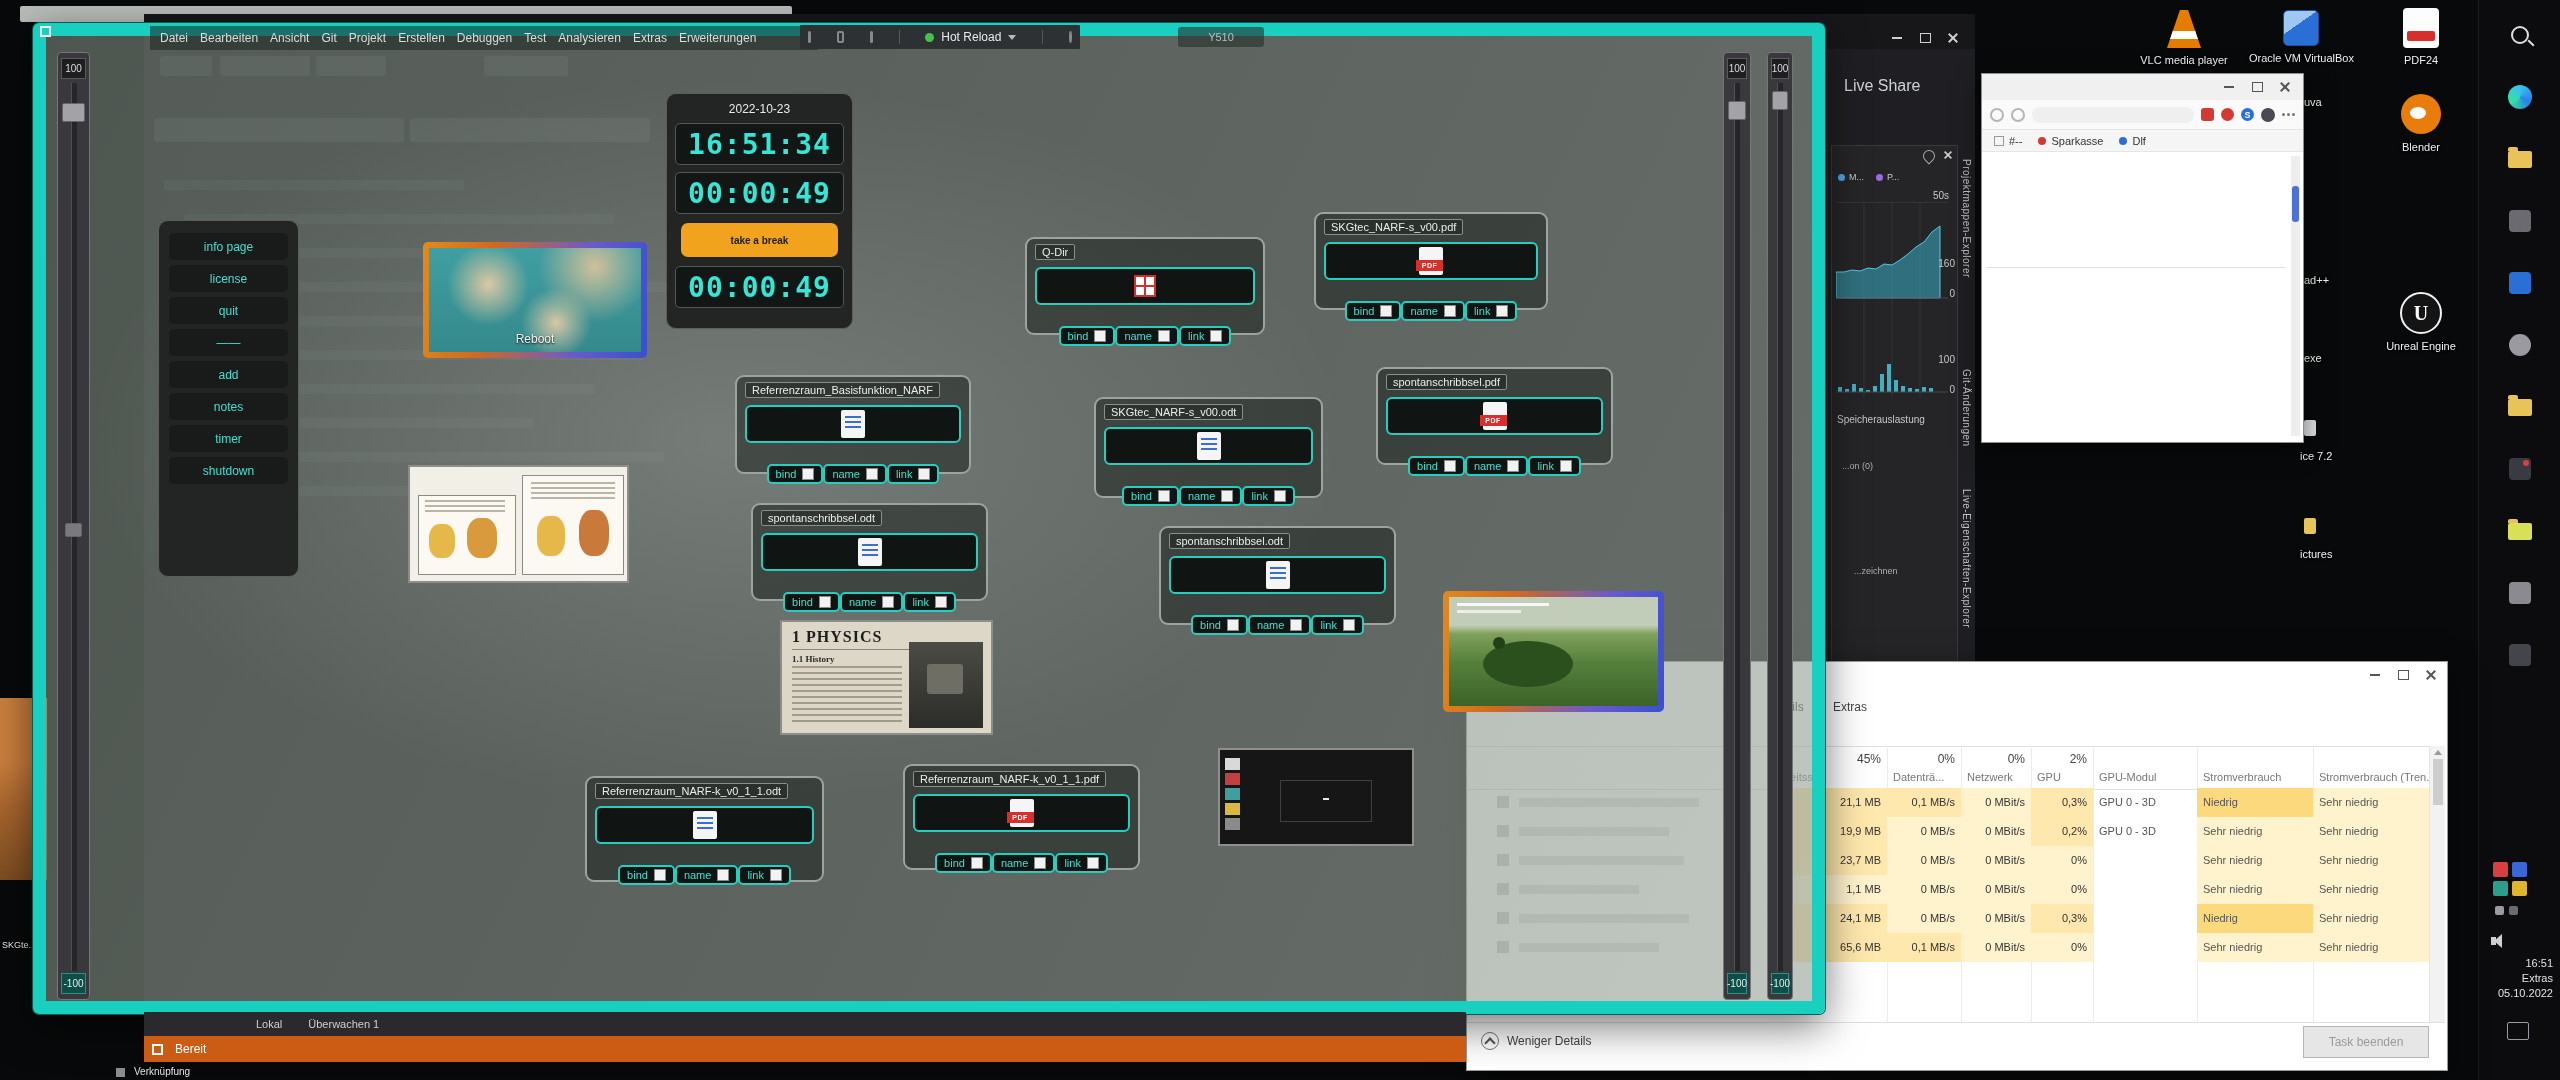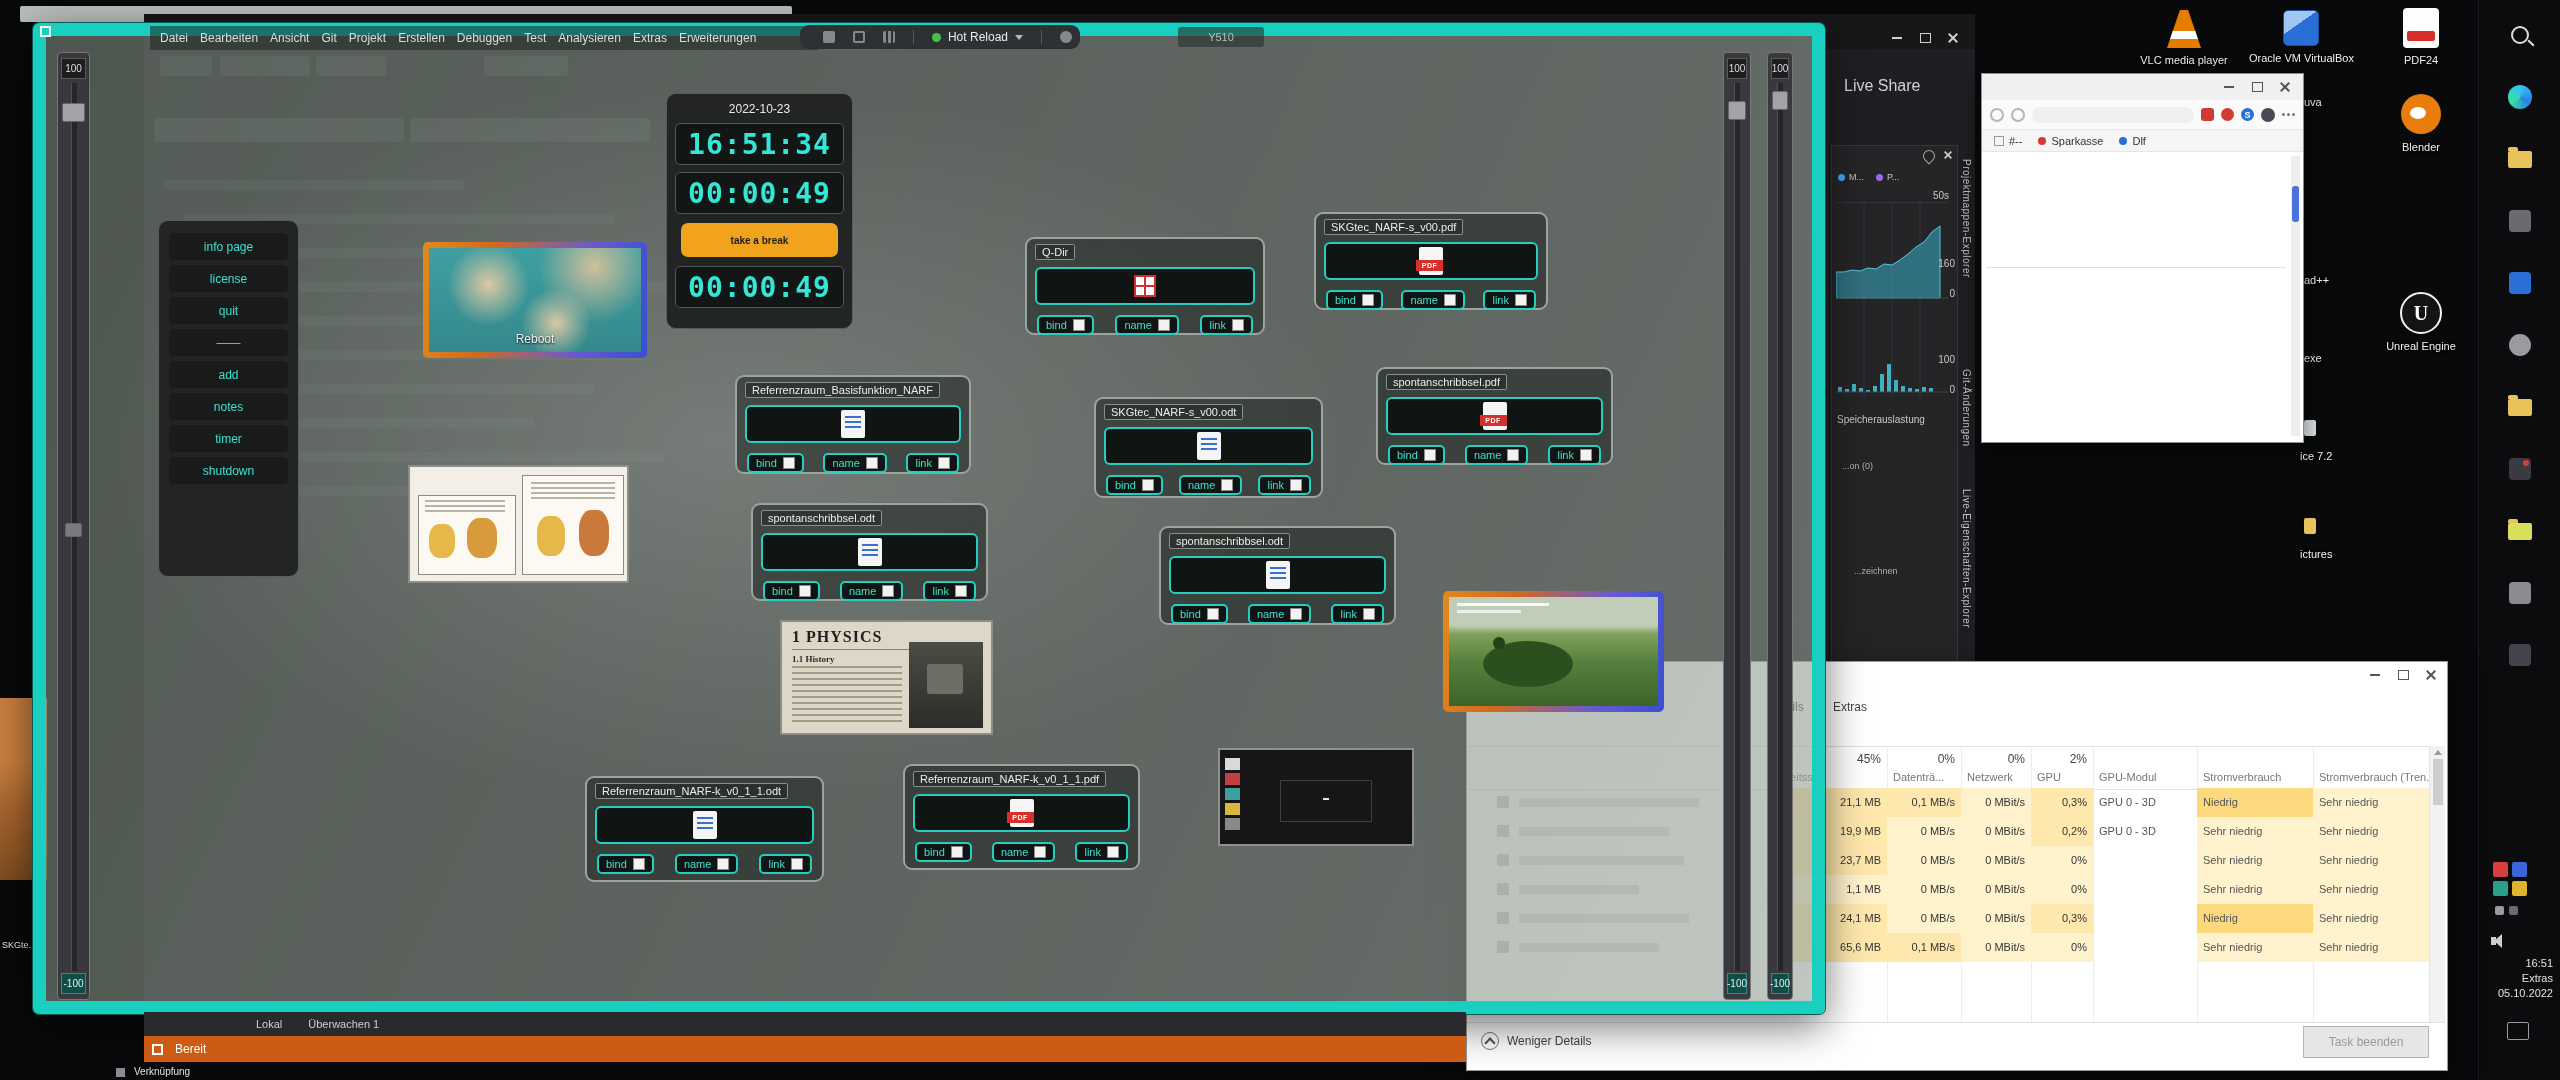--- a/index.html
+++ b/index.html
@@ -20,21 +20,21 @@
   .glyph-max{width:9px;height:8px;border:1.5px solid #cfcfcf;}
   .glyph-x{position:relative;width:10px;height:10px;}
   .glyph-x:before,.glyph-x:after{content:"";position:absolute;left:4px;top:-1px;width:2px;height:12px;background:#cfcfcf;}
   .glyph-x:before{transform:rotate(45deg);}.glyph-x:after{transform:rotate(-45deg);}
   .glyph-x.dark:before,.glyph-x.dark:after{background:#555;}
   .glyph-min.dark{background:#555;}.glyph-max.dark{border-color:#555;}
 
   
   #menustrip{left:150px;top:26px;width:648px;height:24px;display:flex;gap:12px;align-items:center;background:rgba(28,36,33,.55);padding:0 10px;overflow:hidden;z-index:60;}
   #menustrip span{color:#d9ded9;font-size:12px;white-space:nowrap;}
-  #hotreload{left:800px;top:25px;width:280px;height:24px;background:#2d3134;border-radius:9px;display:flex;align-items:center;gap:18px;padding:0 8px;z-index:60;box-sizing:border-box;justify-content:flex-end;}
+  #hotreload{left:800px;top:25px;width:280px;height:24px;background:#2d3134;border-radius:1px;display:flex;align-items:center;gap:26px;padding:0 8px;z-index:60;box-sizing:border-box;}
   .hricon{width:12px;height:12px;background:#9aa0a0;border-radius:2px;opacity:.8;}
   .hrsep{width:1px;height:14px;background:#55595c;}
   .greendot{width:9px;height:9px;border-radius:50%;background:#46c24a;}
   .chev{width:0;height:0;border-left:4px solid transparent;border-right:4px solid transparent;border-top:5px solid #b5b9b9;}
 
   
   #appwin{left:33px;top:23px;width:1792px;height:991px;box-sizing:border-box;border:13px solid #19cfc0;border-radius:6px;box-shadow:0 0 0 1px #0b5a54,0 12px 42px rgba(0,0,0,.55);z-index:50;}
   #appinner{position:absolute;inset:0;background:radial-gradient(ellipse 900px 520px at 38% 42%, rgba(236,240,236,.18), rgba(236,240,236,0) 70%),linear-gradient(115deg, rgba(122,134,124,.62), rgba(152,162,152,.62));}
 
   .panel{position:absolute;background:#232524;border:1px solid #5c5c5c;border-radius:10px;}
@@ -44,21 +44,21 @@
   .vslider{position:absolute;background:#39393d;border:1px solid #77777b;border-radius:4px;box-sizing:border-box;}
   .vs-top,.vs-bot{position:absolute;left:3px;right:3px;height:19px;border:1px solid #5a5a5e;background:#1e1e21;color:#dcdcdc;font-size:10px;display:flex;align-items:center;justify-content:center;}
   .vs-top{top:5px;}
   .vs-bot{bottom:5px;background:#0f4d48;border-color:#2a8f86;color:#d8f2ee;}
   .vs-track{position:absolute;left:50%;transform:translateX(-50%);top:30px;bottom:28px;width:5px;background:#26262a;border-left:1px solid #515155;}
   .vs-handle{position:absolute;left:4px;right:4px;height:17px;background:#a3a3a7;border:1px solid #66666a;border-radius:2px;}
 
   .fcard{position:absolute;background:rgba(28,33,30,.55);border:2px solid #9ba4a0;border-radius:9px;padding:5px 8px;box-sizing:border-box;}
   .fctitle{display:inline-block;max-width:96%;border:1px solid #86908c;background:rgba(16,20,18,.35);color:#e8eeec;font-size:11px;padding:1px 6px;white-space:nowrap;overflow:hidden;text-overflow:ellipsis;border-radius:2px;}
   .fcicon{margin-top:3px;height:34px;border:2px solid #25cfc0;border-radius:6px;background:#101413;display:flex;align-items:center;justify-content:center;}
-  .fcbtns{margin-top:10px;display:flex;justify-content:space-between;padding:0 2px;}
+  .fcbtns{margin-top:21px;display:flex;justify-content:center;padding:0 2px;}
   .fbtn{display:flex;align-items:center;gap:6px;border:2px solid #25cfc0;border-radius:5px;background:#101413;padding:2px 7px;color:#3fe0d0;font-size:11px;}
   .cb{width:10px;height:10px;background:#f2f2f2;border:1px solid #8a8a8a;}
   .icon-pdf{position:relative;width:24px;height:28px;background:#f5f5f5;border-radius:2px;}
   .icon-pdf .band{position:absolute;left:-3px;bottom:4px;width:27px;height:11px;background:#d7302c;color:#fff;font-size:7px;font-weight:bold;display:flex;align-items:center;justify-content:center;letter-spacing:.5px;}
   .icon-odt{width:24px;height:28px;background:#f5f5f5;border-radius:2px;padding:6px 4px 0;box-sizing:border-box;}
   .icon-odt .ln{height:2px;background:#3a6fd0;margin-bottom:3px;}
   .icon-qdir{width:22px;height:22px;background:#fff;border:2px solid #d03030;position:relative;box-sizing:border-box;}
   .icon-qdir:before{content:"";position:absolute;left:50%;top:0;width:2px;height:100%;background:#d03030;transform:translateX(-50%);}
   .icon-qdir:after{content:"";position:absolute;top:50%;left:0;height:2px;width:100%;background:#d03030;transform:translateY(-50%);}
 

